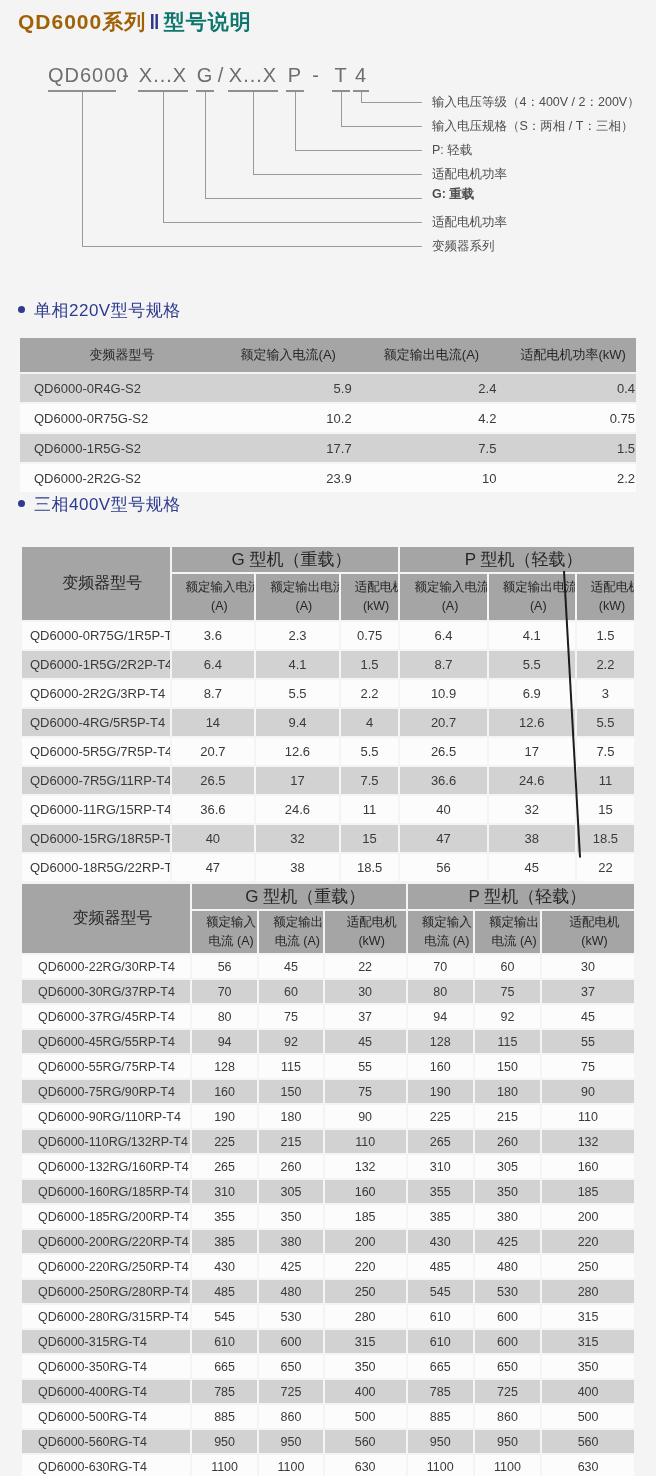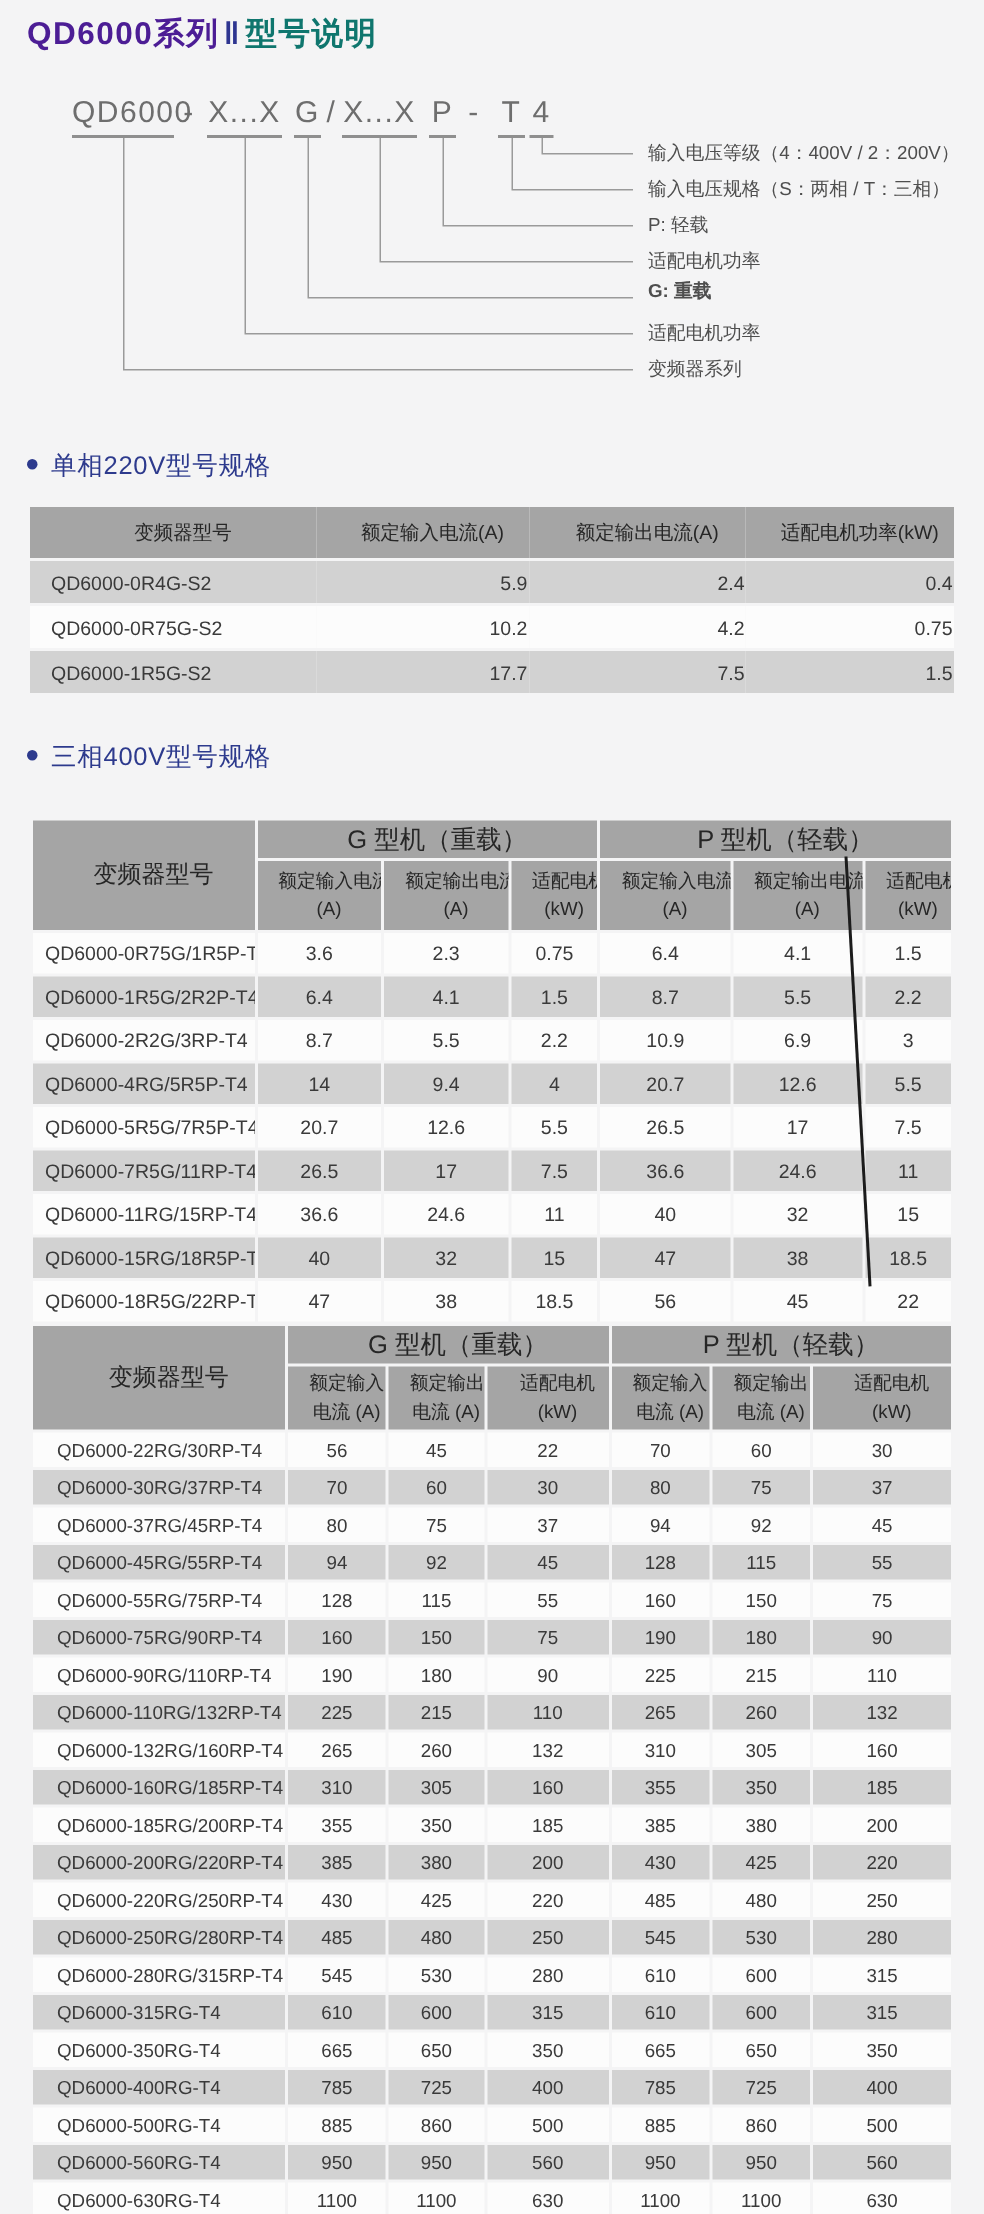--- a/index.html
+++ b/index.html
@@ -4,21 +4,21 @@
 <style>
   html,body{margin:0;padding:0;}
   body{
     width:656px;height:1476px;position:relative;overflow:hidden;
     background:#f4f4f5;
     font-family:"Liberation Sans","DejaVu Sans",sans-serif;
     -webkit-font-smoothing:antialiased;
   }
   
   .title{position:absolute;left:18px;top:8px;font-size:21px;font-weight:600;letter-spacing:1px;}
-  .title .navy{color:#4c1d95;}
+  .title .navy{color:#a16207;}
   .title .sep{color:#2e3590;margin:0 3px;font-weight:700;}
   .title .red{color:#0f766e;}
   
   .diagram{position:absolute;left:20px;top:52px;width:616px;height:246px;}
   .tok{position:absolute;top:8px;height:30px;line-height:30px;text-align:center;
        font-size:20px;color:#6e6e6e;letter-spacing:1px;}
   .tok.u{border-bottom:2px solid #8f8f8f;}
   .dline{position:absolute;background:#9a9a9a;}
   .dlabel{position:absolute;font-size:12.5px;color:#4e4e4e;white-space:nowrap;line-height:16px;}
   
@@ -125,20 +125,26 @@
           <td>10.2</td>
           <td>4.2</td>
           <td>0.75</td>
         </tr>
         <tr class="even">
           <td class="model">QD6000-1R5G-S2</td>
           <td>17.7</td>
           <td>7.5</td>
           <td>1.5</td>
         </tr>
+        <tr class="odd">
+          <td class="model">QD6000-2R2G-S2</td>
+          <td>23.9</td>
+          <td>10</td>
+          <td>2.2</td>
+        </tr>
       </tbody>
   </table>
 </div>
 
 <div class="sec-head" style="top:493px;">
   <span class="bullet"></span><span>三相400V型号规格</span>
 </div>
 
 <div class="tbl-wrap" style="top:545px;">
   <table class="t400 t400s">

